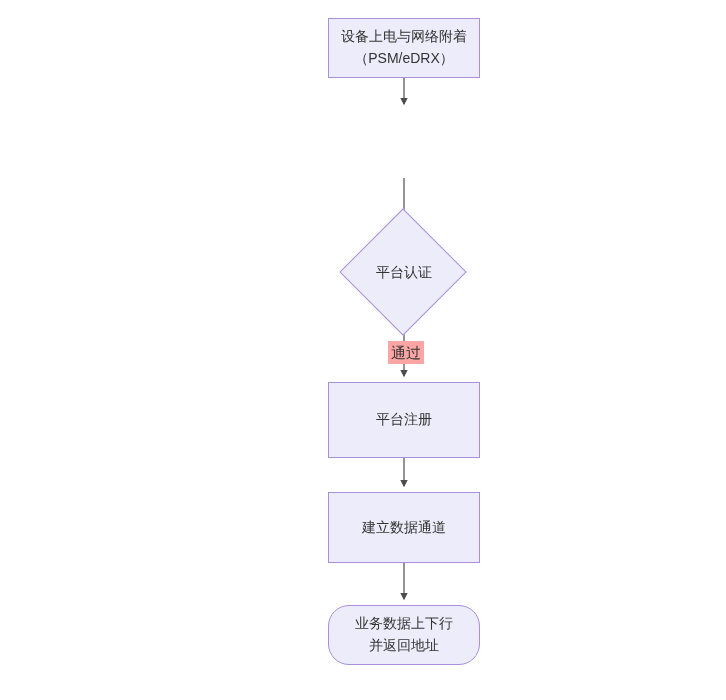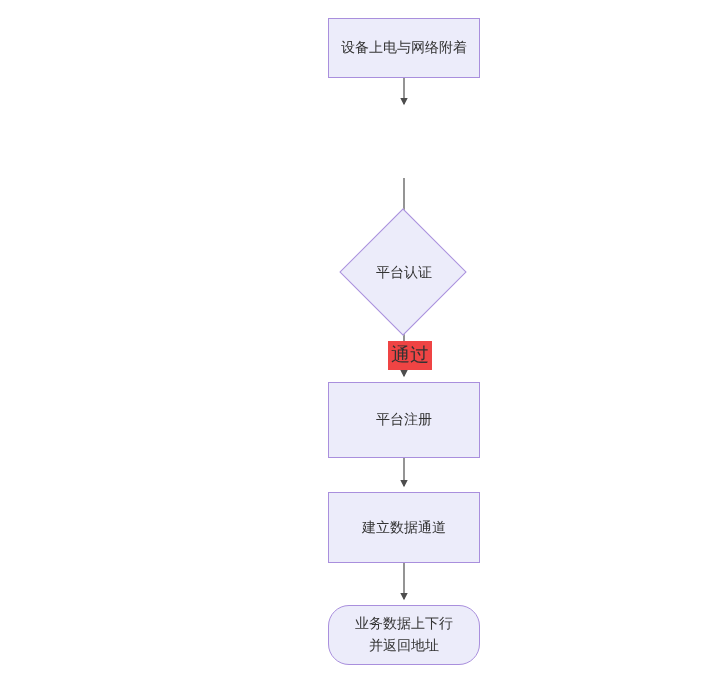--- a/index.html
+++ b/index.html
@@ -59,23 +59,23 @@
     align-items: center;
     justify-content: center;
     color: #333333;
     font-size: 14px;
     line-height: 1.55;
     text-align: center;
     white-space: nowrap;
   }
   .edge-label {
     position: absolute;
-    background: #ef4444;
+    background: #fca5a5;
     color: #333333;
-    font-size: 19px;
+    font-size: 15px;
     line-height: 1.4;
     padding: 1px 3px;
     white-space: nowrap;
     text-align: center;
   }
 </style>
 </head>
 <body>
 
 <div id="flow-canvas">
@@ -93,20 +93,21 @@
 
     <line x1="372" y1="318" x2="372" y2="376" stroke="#4d4d4d" stroke-width="1.2" marker-end="url(#arrowhead)"></line>
 
     <line x1="372" y1="458" x2="372" y2="486" stroke="#4d4d4d" stroke-width="1.2" marker-end="url(#arrowhead)"></line>
 
     <line x1="372" y1="563" x2="372" y2="599" stroke="#4d4d4d" stroke-width="1.2" marker-end="url(#arrowhead)"></line>
   </svg>
 
   <div class="node" style="left:296px; top:18px; width:152px; height:60px;">
     <span class="node-line">设备上电与网络附着</span>
+    <span class="node-line">（PSM/eDRX）</span>
   </div>
 
 
   <div class="decision" style="left:326px; top:227px; width:90px; height:90px;"></div>
   <div class="decision-label" style="left:325px; top:228px; width:94px; height:90px;">
     <span class="node-line">平台认证</span>
   </div>
 
   <div class="edge-label" style="left:356px; top:341px;">通过</div>
 

